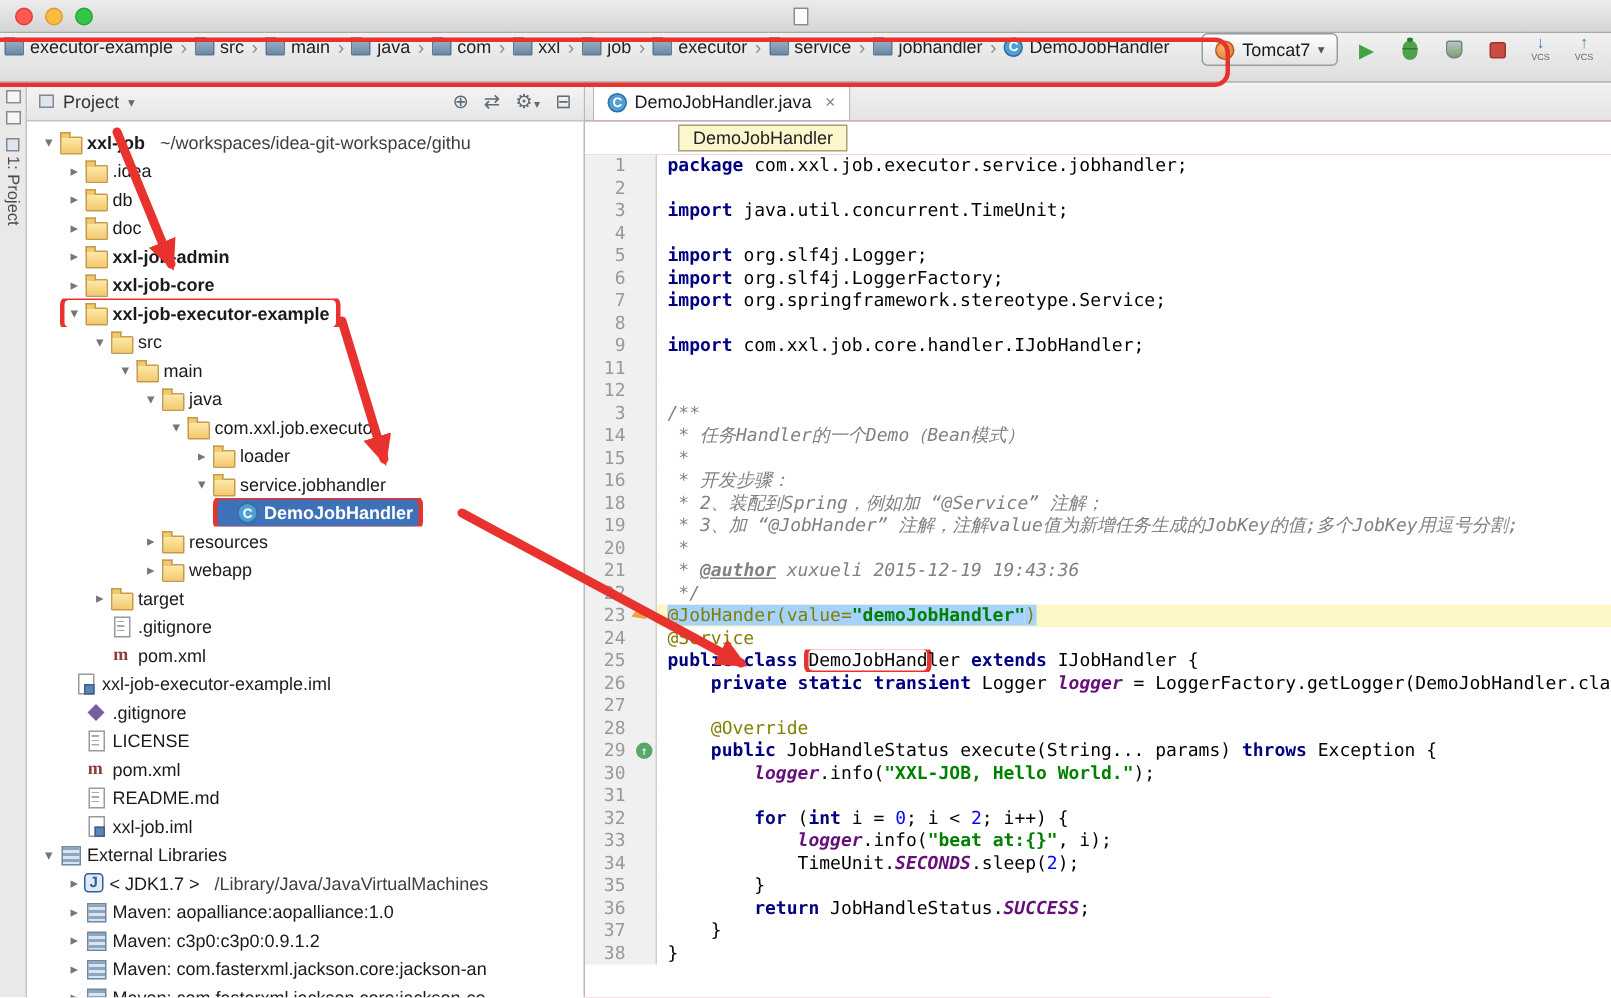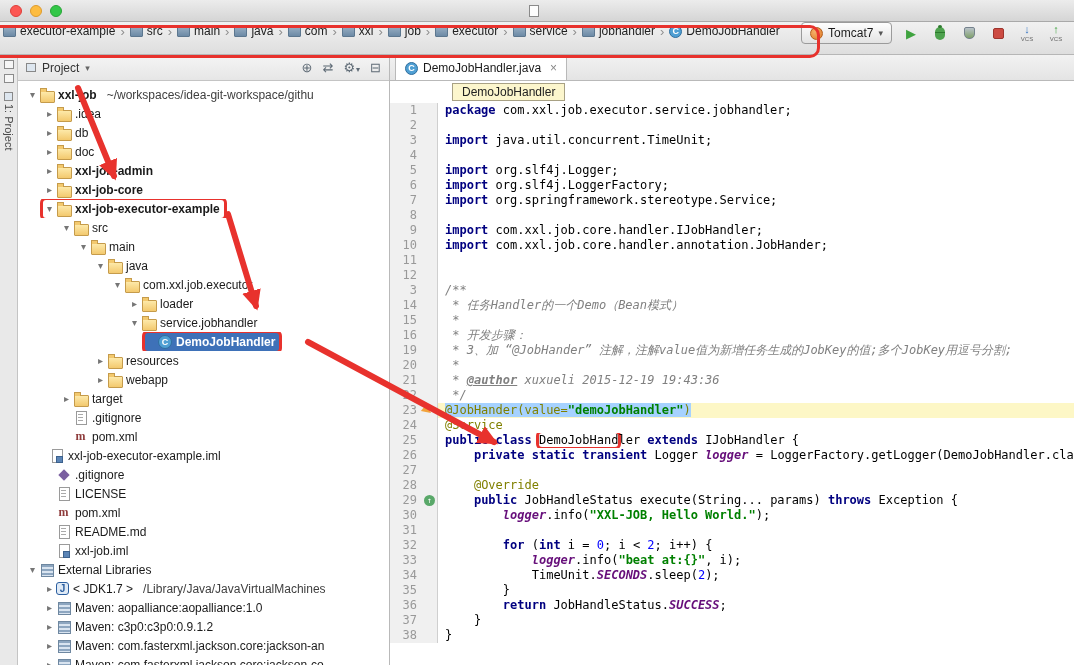--- a/index.html
+++ b/index.html
@@ -476,27 +476,27 @@
       <div class="codewrap">
           <div class="crow"><span class="gnum">1</span><span class="gico"></span><span class="ctext"><span class="kw">package</span><span class="pl"> com.xxl.job.executor.service.jobhandler;</span></span></div>
           <div class="crow"><span class="gnum">2</span><span class="gico"></span><span class="ctext"></span></div>
           <div class="crow"><span class="gnum">3</span><span class="gico"></span><span class="ctext"><span class="kw">import</span><span class="pl"> java.util.concurrent.TimeUnit;</span></span></div>
           <div class="crow"><span class="gnum">4</span><span class="gico"></span><span class="ctext"></span></div>
           <div class="crow"><span class="gnum">5</span><span class="gico"></span><span class="ctext"><span class="kw">import</span><span class="pl"> org.slf4j.Logger;</span></span></div>
           <div class="crow"><span class="gnum">6</span><span class="gico"></span><span class="ctext"><span class="kw">import</span><span class="pl"> org.slf4j.LoggerFactory;</span></span></div>
           <div class="crow"><span class="gnum">7</span><span class="gico"></span><span class="ctext"><span class="kw">import</span><span class="pl"> org.springframework.stereotype.Service;</span></span></div>
           <div class="crow"><span class="gnum">8</span><span class="gico"></span><span class="ctext"></span></div>
           <div class="crow"><span class="gnum">9</span><span class="gico"></span><span class="ctext"><span class="kw">import</span><span class="pl"> com.xxl.job.core.handler.IJobHandler;</span></span></div>
-          <div class="crow"><span class="gnum">10</span><span class="gico"></span><span class="ctext"><span class="kw">import</span><span class="pl"> com.xxl.job.core.handler.annotation.JobHander;</span></span></div>
           <div class="crow"><span class="gnum">11</span><span class="gico"></span><span class="ctext"></span></div>
           <div class="crow"><span class="gnum">12</span><span class="gico"></span><span class="ctext"></span></div>
           <div class="crow"><span class="gnum">3</span><span class="gico"></span><span class="ctext"><span class="cm">/**</span></span></div>
           <div class="crow"><span class="gnum">14</span><span class="gico"></span><span class="ctext"><span class="cm"> * 任务Handler的一个Demo（Bean模式）</span></span></div>
           <div class="crow"><span class="gnum">15</span><span class="gico"></span><span class="ctext"><span class="cm"> *</span></span></div>
           <div class="crow"><span class="gnum">16</span><span class="gico"></span><span class="ctext"><span class="cm"> * 开发步骤：</span></span></div>
+          <div class="crow"><span class="gnum">18</span><span class="gico"></span><span class="ctext"><span class="cm"> * 2、装配到Spring，例如加 “@Service” 注解；</span></span></div>
           <div class="crow"><span class="gnum">19</span><span class="gico"></span><span class="ctext"><span class="cm"> * 3、加 “@JobHander” 注解，注解value值为新增任务生成的JobKey的值;多个JobKey用逗号分割;</span></span></div>
           <div class="crow"><span class="gnum">20</span><span class="gico"></span><span class="ctext"><span class="cm"> *</span></span></div>
           <div class="crow"><span class="gnum">21</span><span class="gico"></span><span class="ctext"><span class="cm"> * </span><span class="doc">@author</span><span class="cm"> xuxueli 2015-12-19 19:43:36</span></span></div>
           <div class="crow"><span class="gnum">22</span><span class="gico"></span><span class="ctext"><span class="cm"> */</span></span></div>
           <div class="crow caret"><span class="gnum">23</span><span class="gico"><span class="g-bookmark"></span></span><span class="ctext"><span class="ann sel">@JobHander(value=</span><span class="str sel">"demoJobHandler"</span><span class="ann sel">)</span></span></div>
           <div class="crow"><span class="gnum">24</span><span class="gico"></span><span class="ctext"><span class="ann">@Service</span></span></div>
           <div class="crow"><span class="gnum">25</span><span class="gico"></span><span class="ctext"><span class="kw">public</span><span class="pl"> </span><span class="kw">class</span><span class="pl"> </span><span class="pl redbox">DemoJobHand</span><span class="pl">ler </span><span class="kw">extends</span><span class="pl"> IJobHandler {</span></span></div>
           <div class="crow"><span class="gnum">26</span><span class="gico"></span><span class="ctext"><span class="pl">	</span><span class="kw">private</span><span class="pl"> </span><span class="kw">static</span><span class="pl"> </span><span class="kw">transient</span><span class="pl"> Logger </span><span class="fld">logger</span><span class="pl"> = LoggerFactory.getLogger(DemoJobHandler.class);</span></span></div>
           <div class="crow"><span class="gnum">27</span><span class="gico"></span><span class="ctext"></span></div>
           <div class="crow"><span class="gnum">28</span><span class="gico"></span><span class="ctext"><span class="pl">	</span><span class="ann">@Override</span></span></div>

